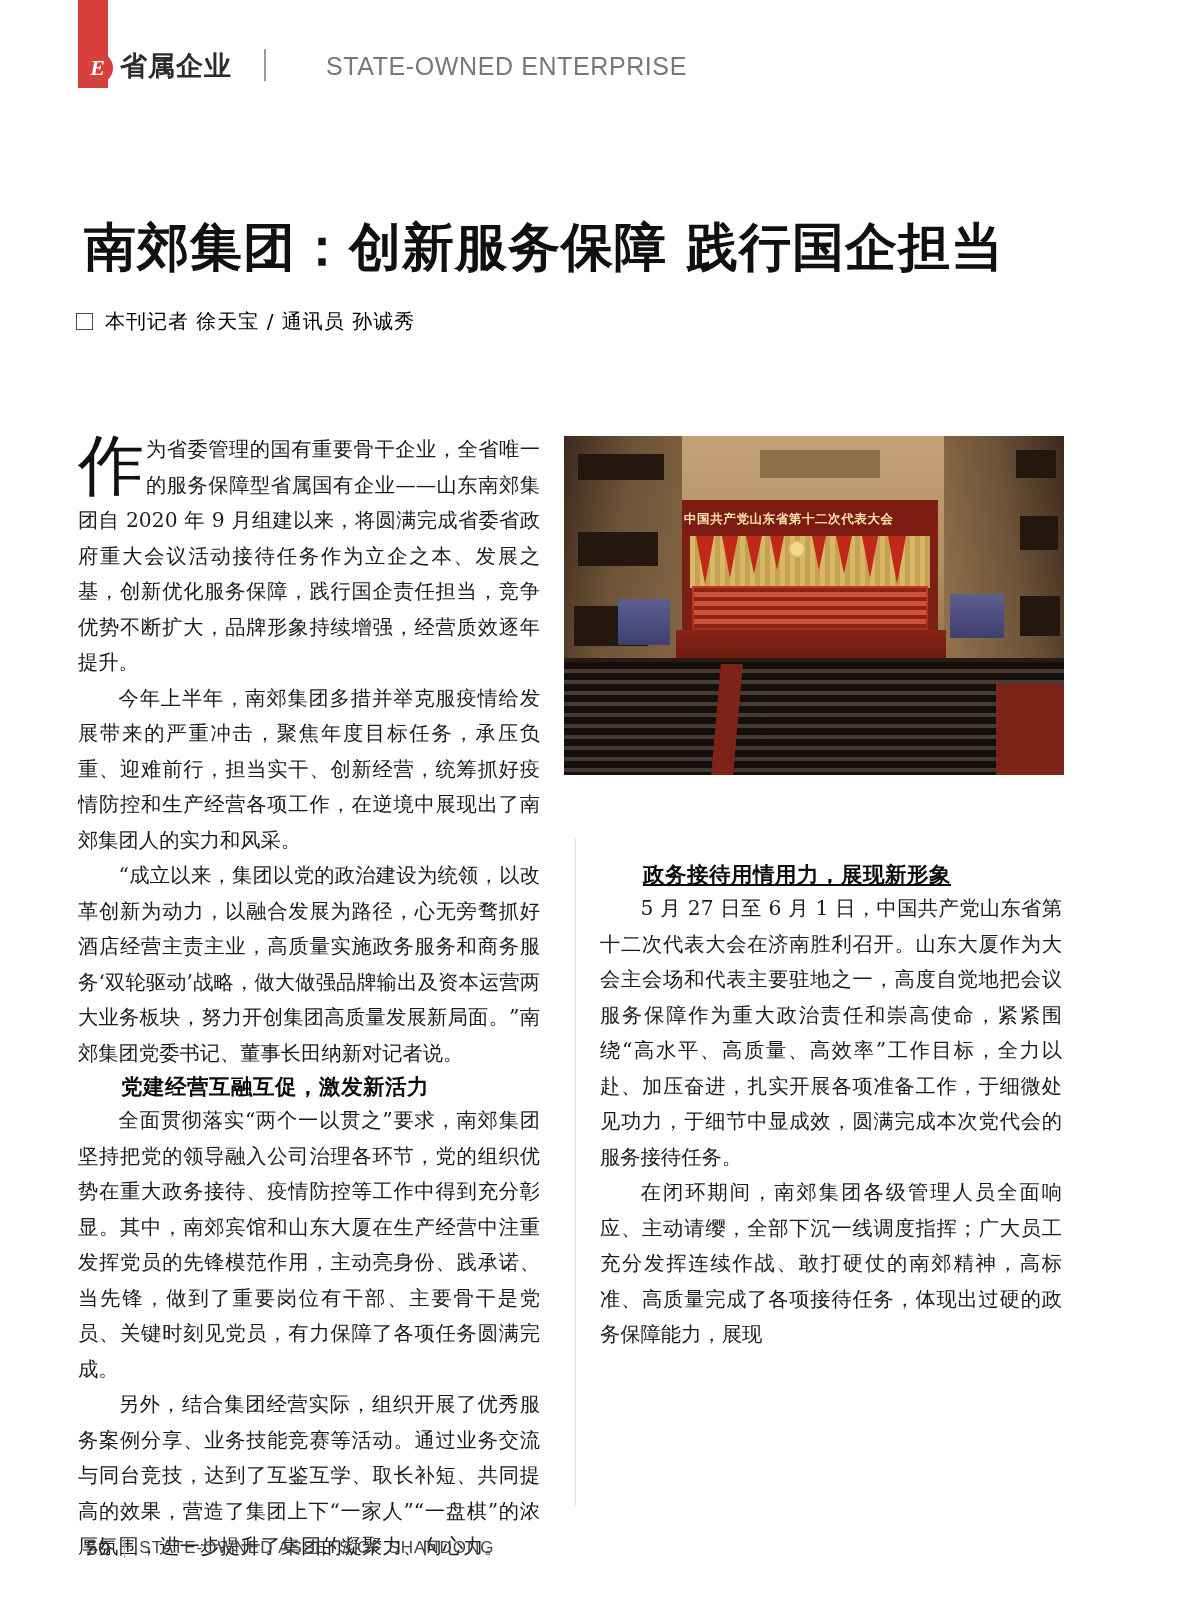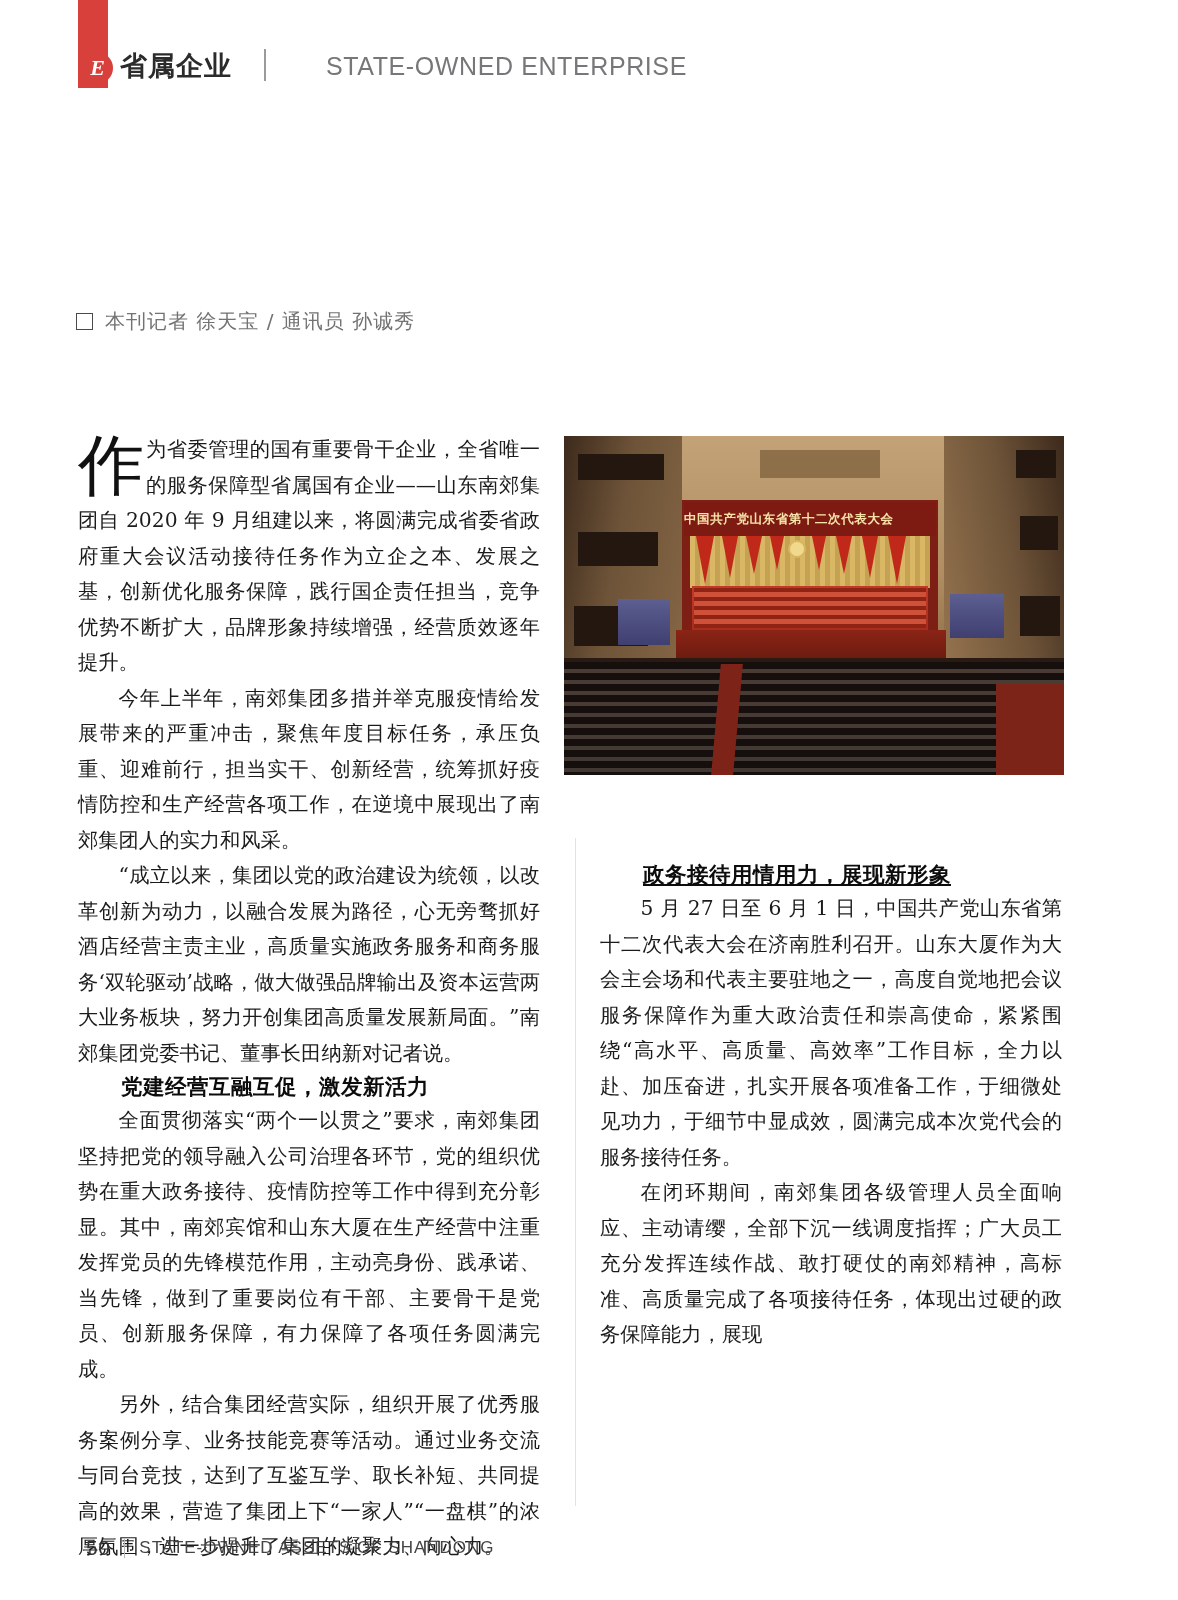--- a/index.html
+++ b/index.html
@@ -54,21 +54,21 @@
   .byline {
     position: absolute; left: 76px; top: 308px; width: 700px;
     display: flex; align-items: center; gap: 12px;
   }
   .byline-mark {
     width: 17px; height: 17px;
     border: 1.6px solid #4a4a4a; background: transparent;
   }
   .byline-text {
     font-family: "DejaVu Sans", sans-serif;
-    font-size: 20px; color: #737373; letter-spacing: 1px;
+    font-size: 20px; color: #000000; letter-spacing: 1px;
   }
 
   
   .col {
     position: absolute;
     font-family: "DejaVu Serif", "Liberation Serif", serif;
     font-size: 20.3px;
     line-height: 35.5px;
     color: #1b1b1b;
     text-align: justify;
@@ -172,20 +172,21 @@
 <div class="page">
 
   <div class="masthead">
     <div class="mast-redbar"></div>
     <div class="mast-logo-badge">E</div>
     <div class="mast-cn">省属企业</div>
     <div class="mast-sep"></div>
     <div class="mast-en">STATE-OWNED ENTERPRISE</div>
   </div>
 
+  <div class="headline">南郊集团：创新服务保障 践行国企担当</div>
 
   <div class="byline">
     <div class="byline-mark"></div>
     <div class="byline-text">本刊记者 徐天宝 / 通讯员 孙诚秀</div>
   </div>
 
   <div class="photo-wrap">
     <div class="photo">
       <div class="ph-wall-c"></div>
       <div class="ph-ceilpanel"></div>
@@ -229,21 +230,21 @@
     </div>
   </div>
 
   <div class="divider"></div>
 
   <div class="col col-left">
     <p class="noindent"><span class="dropcap">作</span><span>为省委管理的国有重要骨干企业，全省唯一的服务保障型省属国有企业——山东南郊集团自 2020 年 9 月组建以来，将圆满完成省委省政府重大会议活动接待任务作为立企之本、发展之基，创新优化服务保障，践行国企责任担当，竞争优势不断扩大，品牌形象持续增强，经营质效逐年提升。</span></p>
     <p>今年上半年，南郊集团多措并举克服疫情给发展带来的严重冲击，聚焦年度目标任务，承压负重、迎难前行，担当实干、创新经营，统筹抓好疫情防控和生产经营各项工作，在逆境中展现出了南郊集团人的实力和风采。</p>
     <p>“成立以来，集团以党的政治建设为统领，以改革创新为动力，以融合发展为路径，心无旁骛抓好酒店经营主责主业，高质量实施政务服务和商务服务‘双轮驱动’战略，做大做强品牌输出及资本运营两大业务板块，努力开创集团高质量发展新局面。”南郊集团党委书记、董事长田纳新对记者说。</p>
     <p class="subhead">党建经营互融互促，激发新活力</p>
-    <p>全面贯彻落实“两个一以贯之”要求，南郊集团坚持把党的领导融入公司治理各环节，党的组织优势在重大政务接待、疫情防控等工作中得到充分彰显。其中，南郊宾馆和山东大厦在生产经营中注重发挥党员的先锋模范作用，主动亮身份、践承诺、当先锋，做到了重要岗位有干部、主要骨干是党员、创新服务保障，有力保障了各项任务圆满完成。</p>
+    <p>全面贯彻落实“两个一以贯之”要求，南郊集团坚持把党的领导融入公司治理各环节，党的组织优势在重大政务接待、疫情防控等工作中得到充分彰显。其中，南郊宾馆和山东大厦在生产经营中注重发挥党员的先锋模范作用，主动亮身份、践承诺、当先锋，做到了重要岗位有干部、主要骨干是党员、关键时刻见党员，有力保障了各项任务圆满完成。</p>
     <p>另外，结合集团经营实际，组织开展了优秀服务案例分享、业务技能竞赛等活动。通过业务交流与同台竞技，达到了互鉴互学、取长补短、共同提高的效果，营造了集团上下“一家人”“一盘棋”的浓厚氛围，进一步提升了集团的凝聚力、向心力。</p>
   </div>
 
   <div class="col col-right">
     <p class="subhead">政务接待用情用力，展现新形象</p>
     <p>5 月 27 日至 6 月 1 日，中国共产党山东省第十二次代表大会在济南胜利召开。山东大厦作为大会主会场和代表主要驻地之一，高度自觉地把会议服务保障作为重大政治责任和崇高使命，紧紧围绕“高水平、高质量、高效率”工作目标，全力以赴、加压奋进，扎实开展各项准备工作，于细微处见功力，于细节中显成效，圆满完成本次党代会的服务接待任务。</p>
     <p>在闭环期间，南郊集团各级管理人员全面响应、主动请缨，全部下沉一线调度指挥；广大员工充分发挥连续作战、敢打硬仗的南郊精神，高标准、高质量完成了各项接待任务，体现出过硬的政务保障能力，展现</p>
   </div>
 
   <div class="footer">

